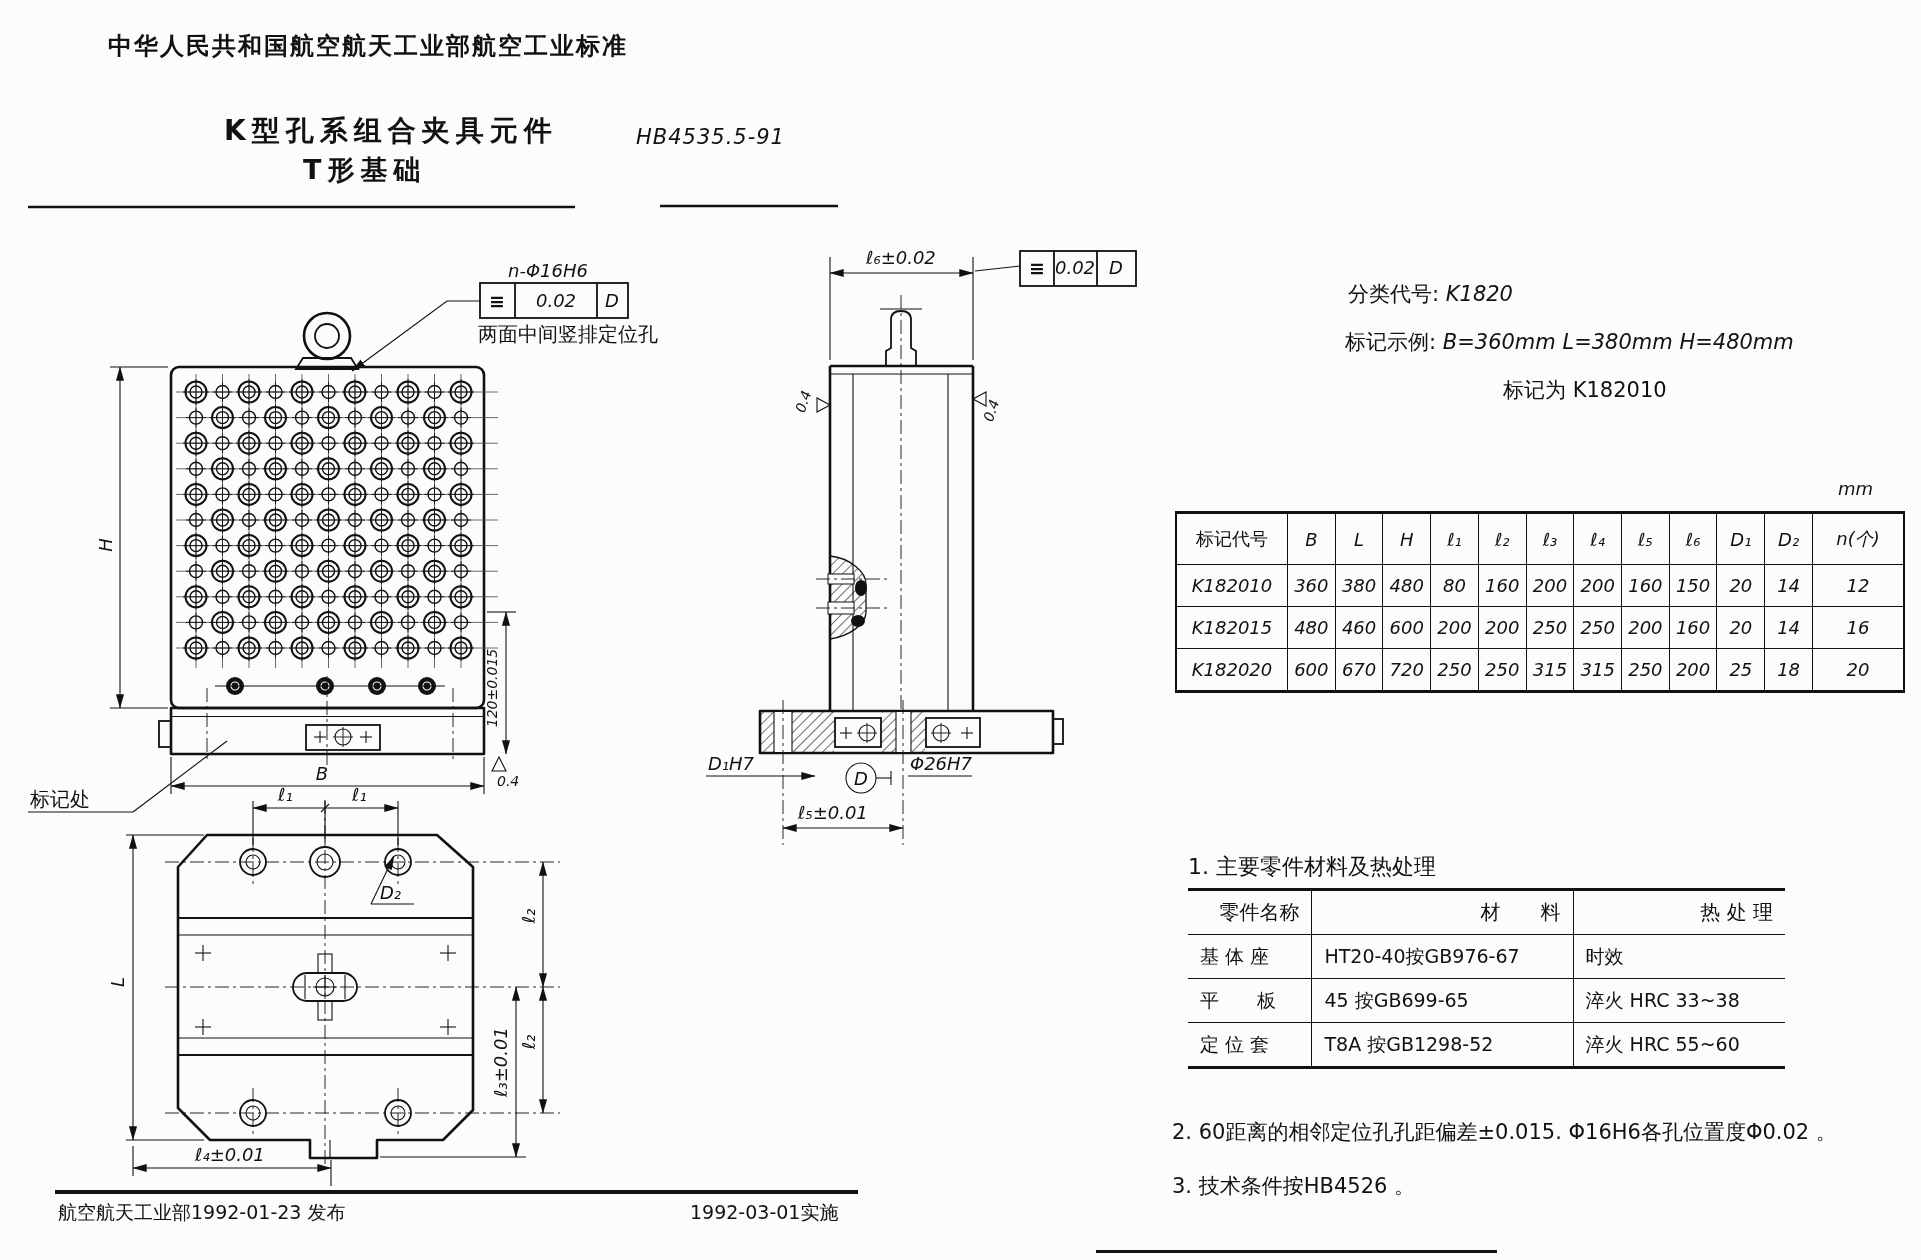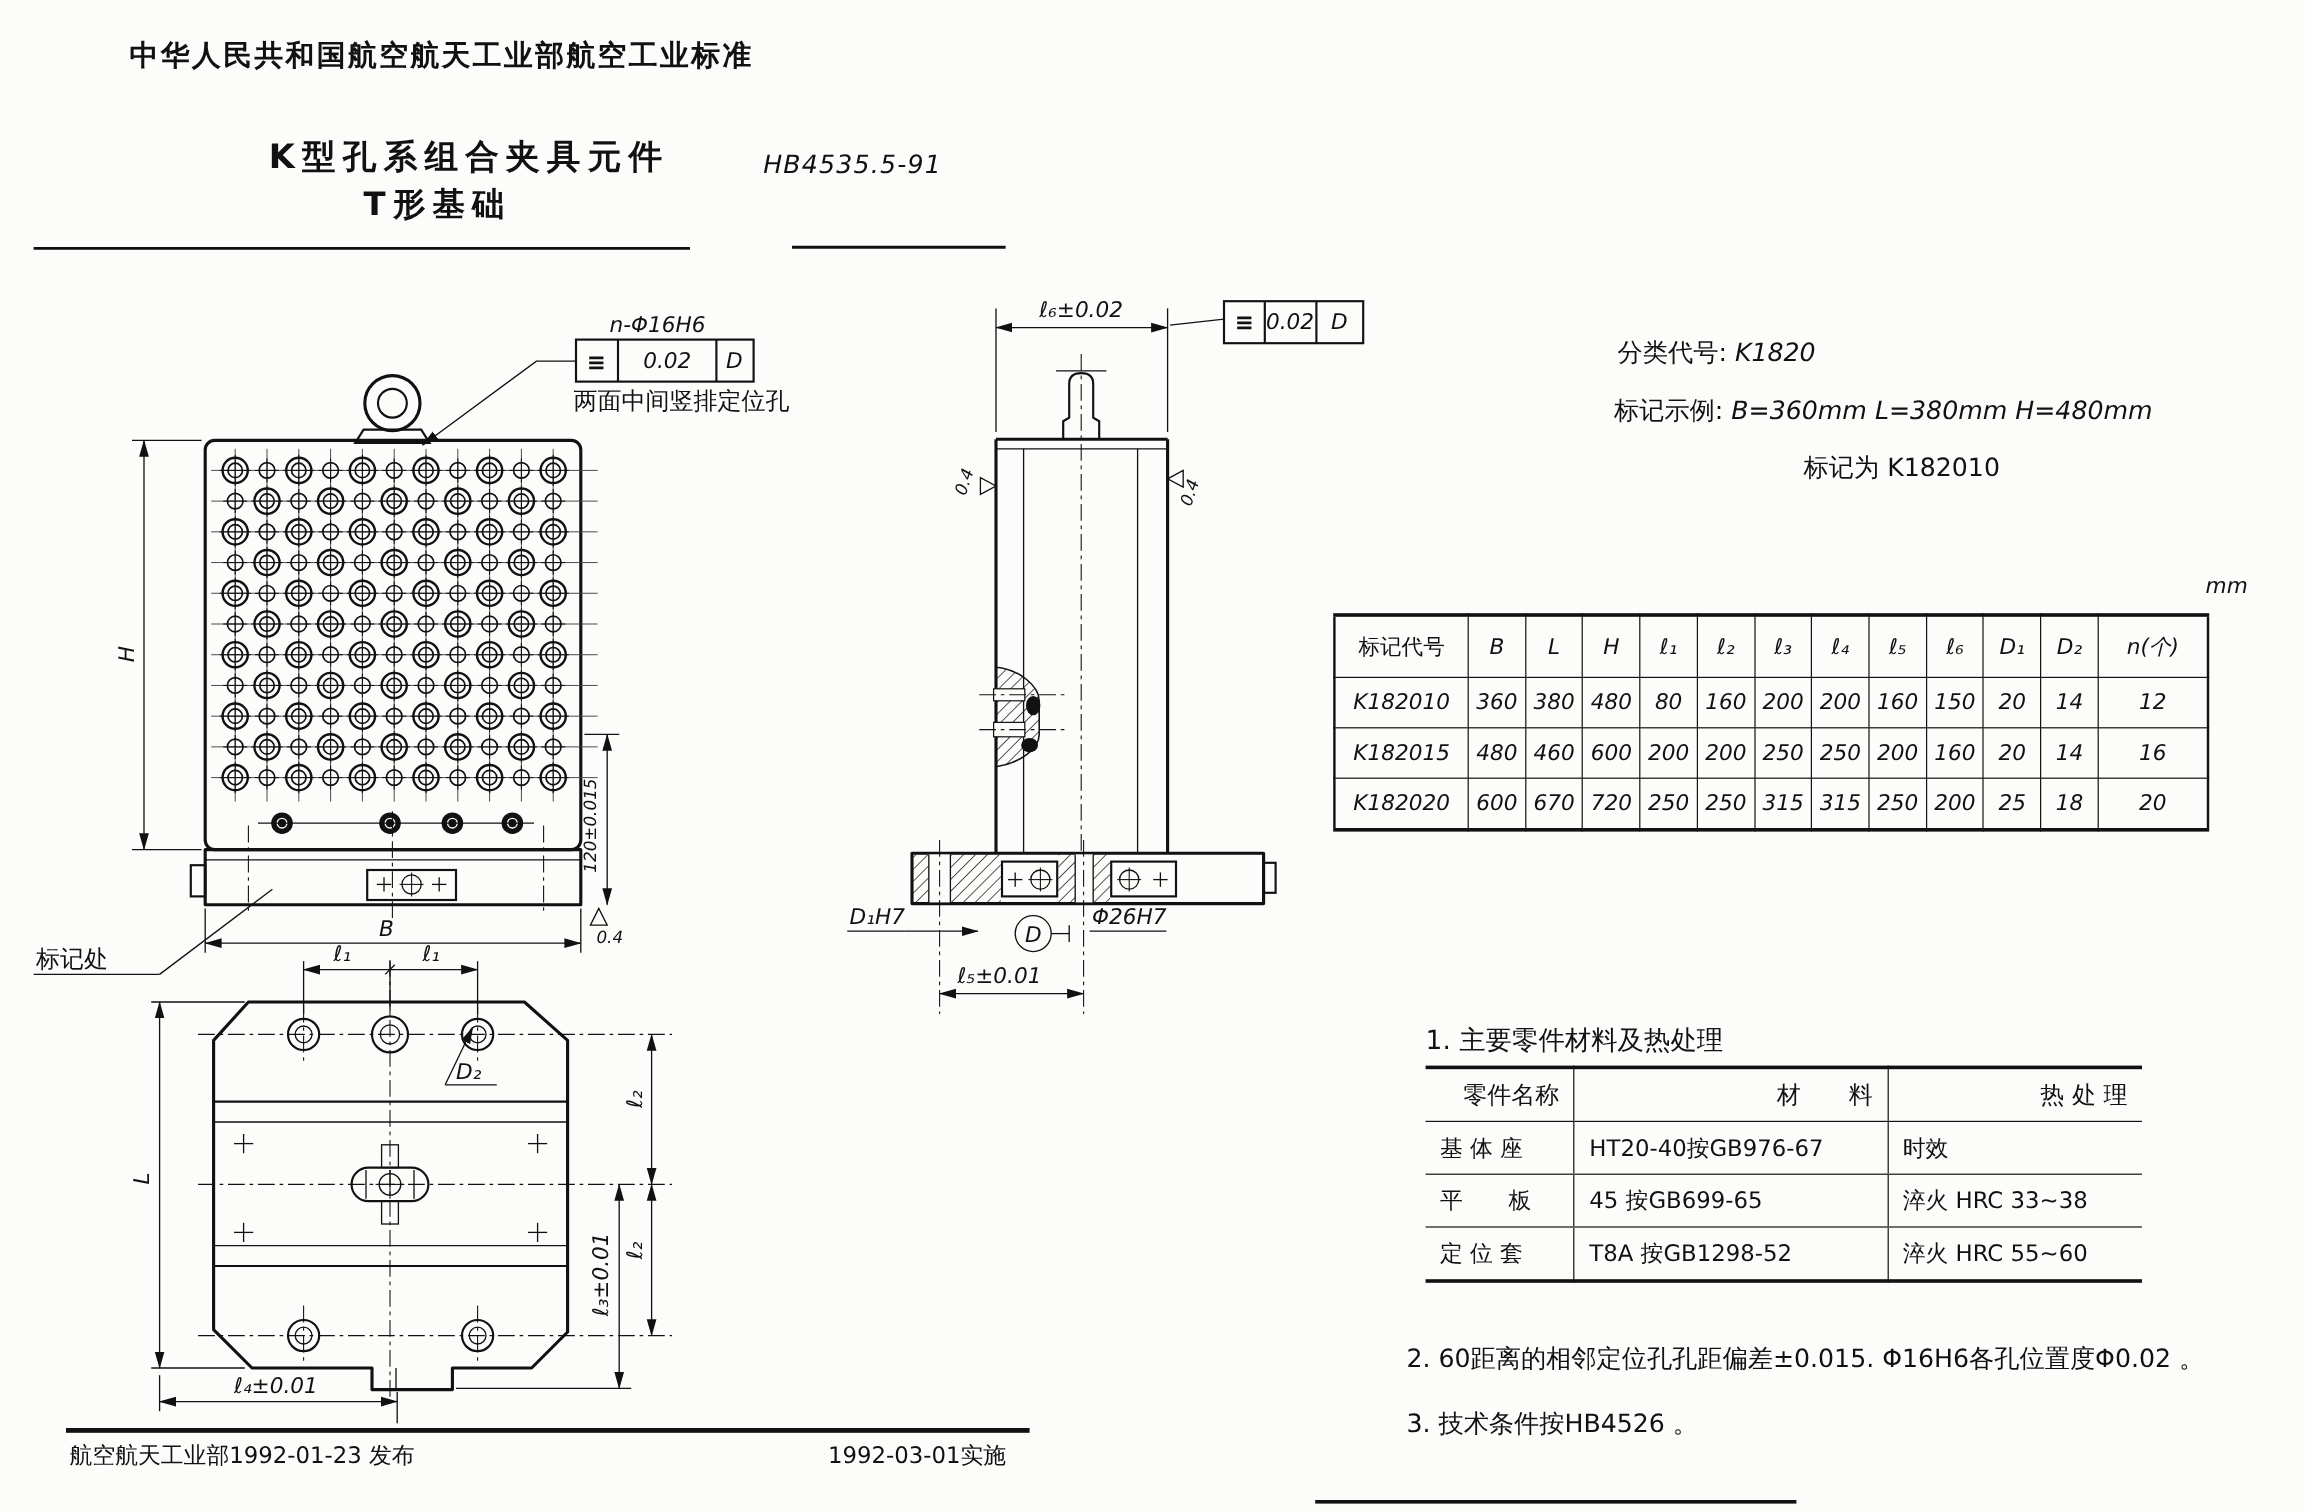--- a/index.html
+++ b/index.html
@@ -62,21 +62,21 @@
   <span>分类代号:</span>
   <span class="val">K1820</span>
 </div>
 <div class="abs cls-line" style="left:1345px;top:328px;">
   <span>标记示例:</span>
   <span class="val">B=360mm  L=380mm  H=480mm</span>
 </div>
 <div class="abs cls-line val" style="left:1463px;top:376px;margin-left:40px;">标记为 K182010</div>
 
 <div class="abs unit-lbl" style="left:1838px;top:478px;">mm</div>
-<table class="abs dim-table" style="left:1111px;top:511px;padding-left:32px;">
+<table class="abs dim-table" style="left:1175px;top:511px;padding-left:32px;">
   <thead>
       <tr>
         <th>标记代号</th>
         <th>B</th>
         <th>L</th>
         <th>H</th>
         <th>ℓ₁</th>
         <th>ℓ₂</th>
         <th>ℓ₃</th>
         <th>ℓ₄</th>

